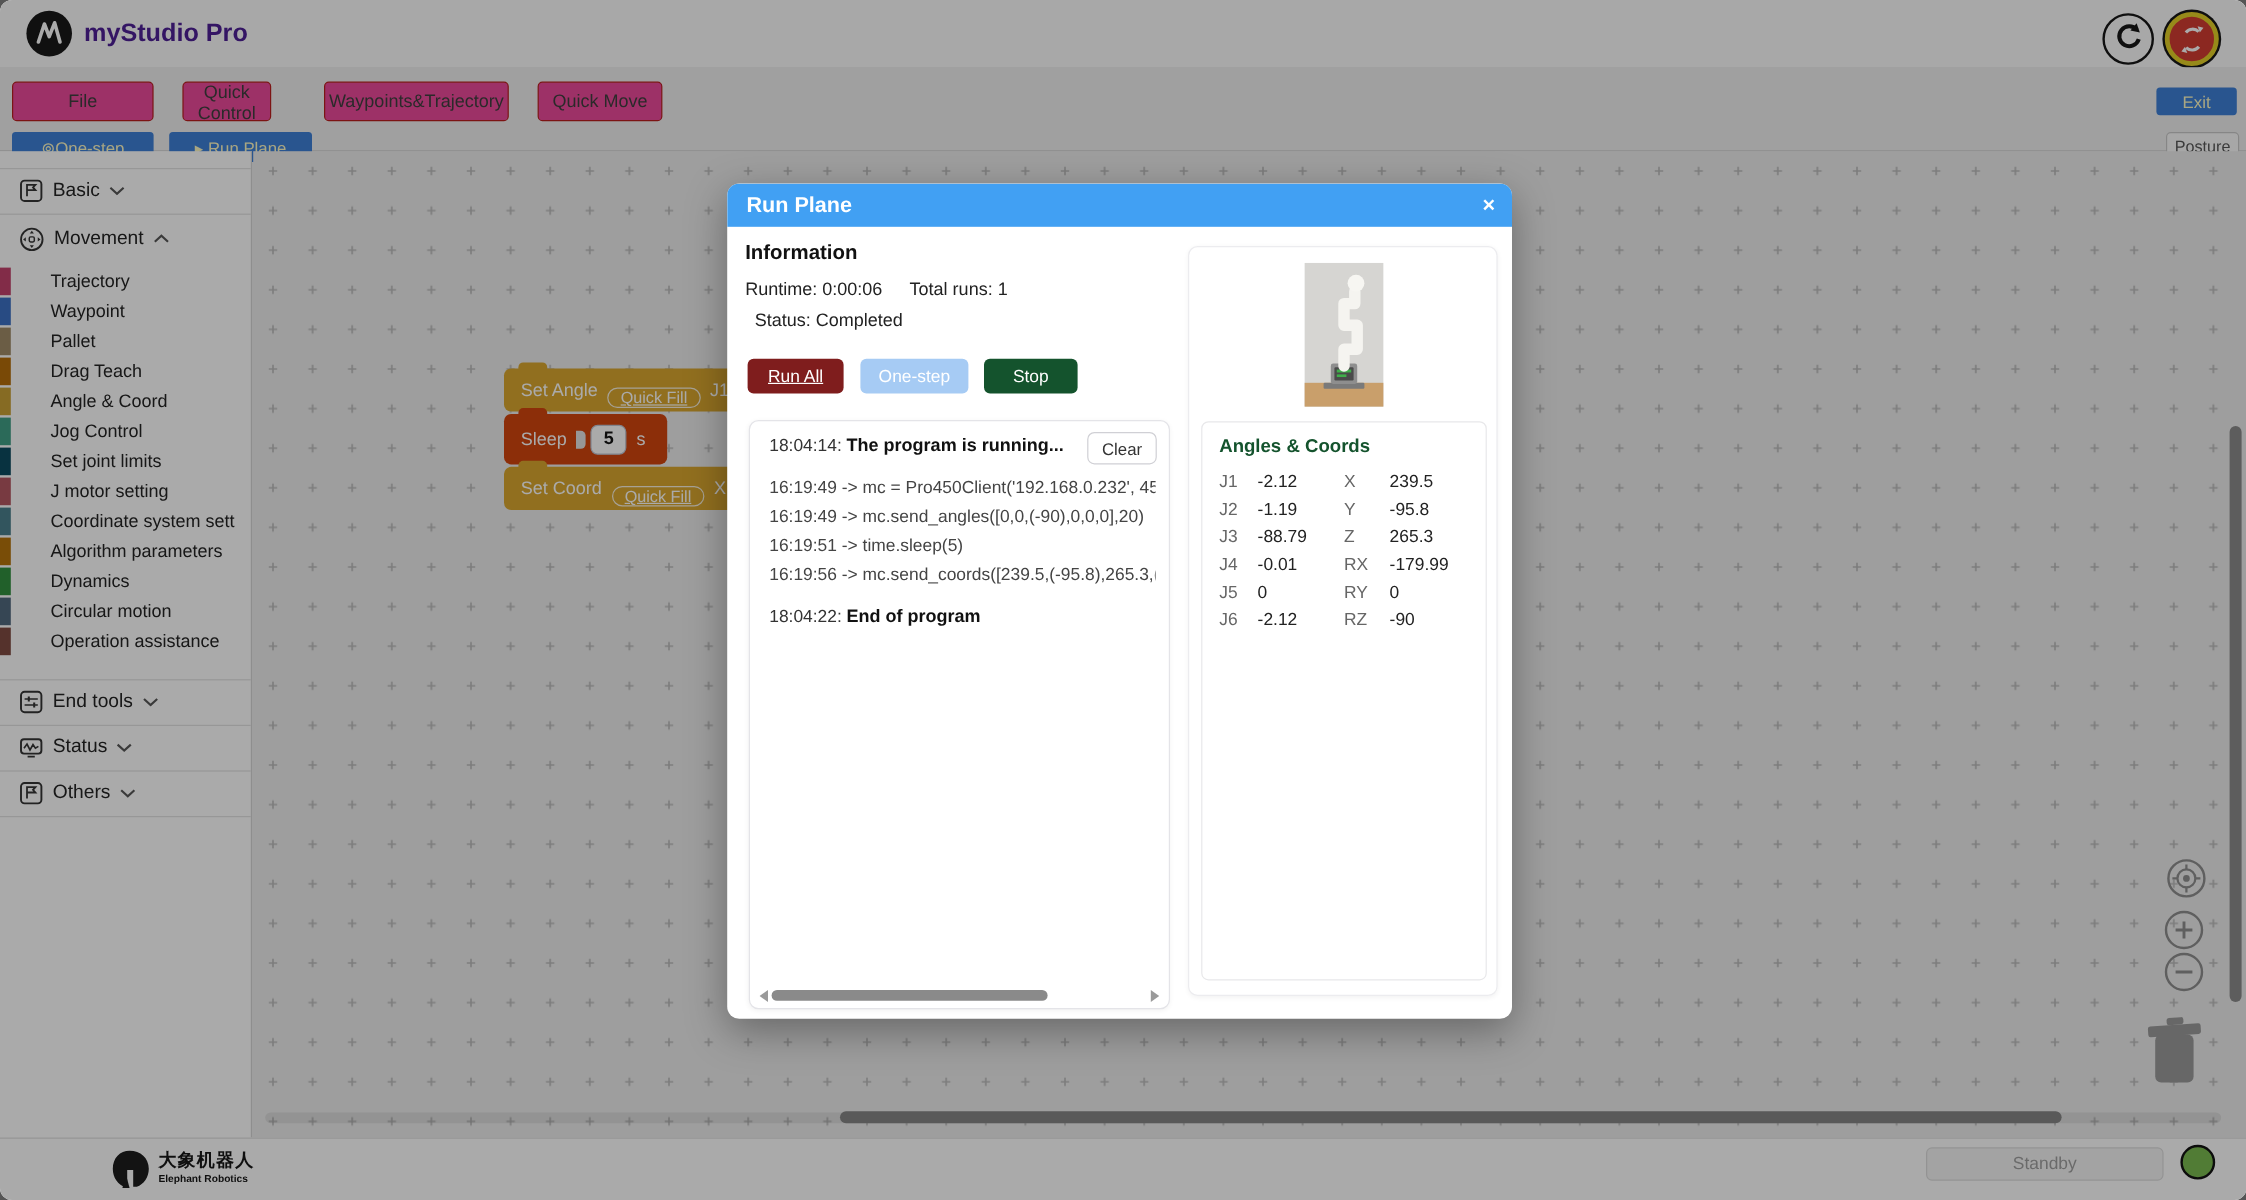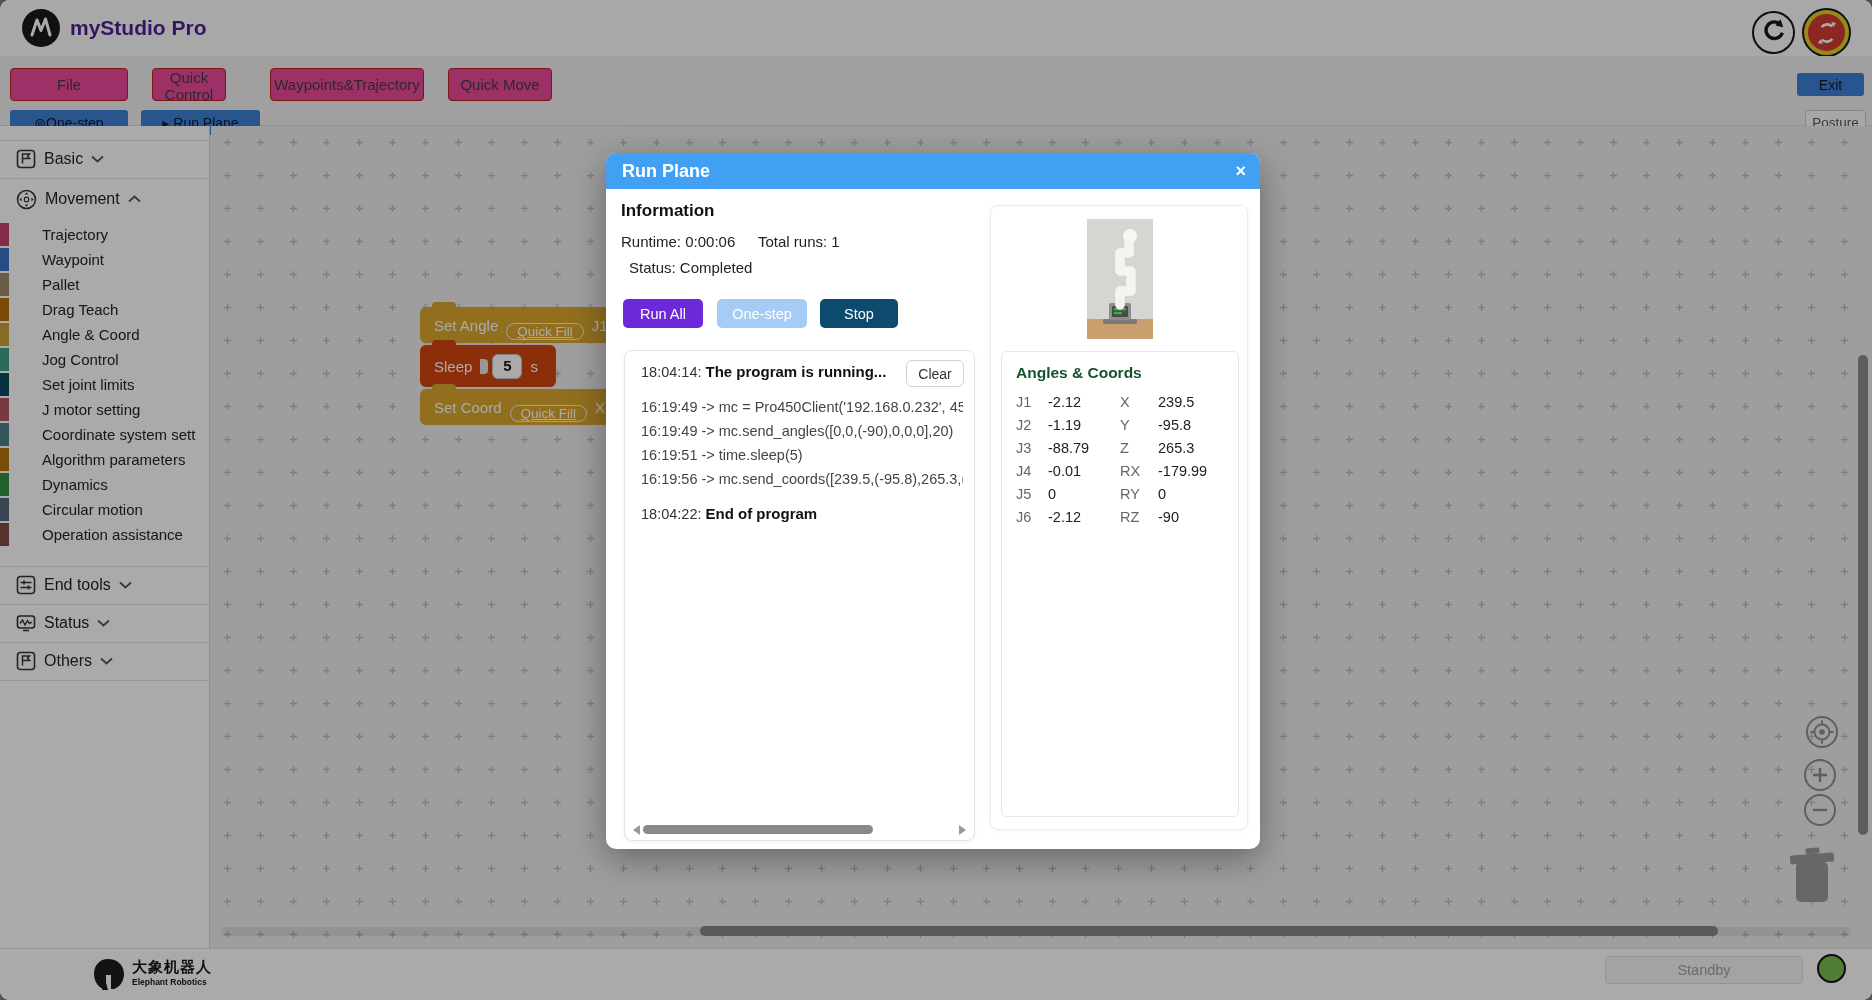--- a/index.html
+++ b/index.html
@@ -11,21 +11,21 @@
   }
   
   .titlebar { position:absolute; left:0; top:0; width:100%; height:56px; background:#fcfcfc; }
   .logo-circle { position:absolute; left:22px; top:9px; width:38px; height:38px; border-radius:50%; background:#161616; }
   .app-title { position:absolute; left:70px; top:0; height:56px; line-height:56px; font-size:21px; font-weight:bold; color:#4c1d95; white-space:nowrap; }
   .undo-btn { position:absolute; left:1752px; top:11px; width:43px; height:43px; border-radius:50%; border:2.5px solid #141414; background:transparent; }
   .estop-btn { position:absolute; left:1804px; top:10px; width:45px; height:45px; border-radius:50%; background:#d23b2f; border:4px solid #e3cf25; box-shadow:0 0 0 2px #141414; display:flex; align-items:center; justify-content:center; }
   
   .toolbar { position:absolute; left:0; top:56px; width:100%; height:70px; background:#f0f0f0; border-bottom:1px solid #dadada; }
   .menu-btn { position:absolute; height:33px; top:12px; background:#ec4899; border:1px solid #b91c1c; border-radius:4px; font-size:15px; color:#3d3d3d; text-align:center; font-family:inherit; }
-  .blue-btn { background:#3c7ed6; color:#0f172a; border:none; border-radius:3px; font-size:14px; font-family:inherit; position:absolute; }
+  .blue-btn { background:#3c7ed6; color:#fef9c3; border:none; border-radius:3px; font-size:14px; font-family:inherit; position:absolute; }
   .posture-btn { position:absolute; left:1805px; top:54px; width:61px; height:24px; background:#fbfbfb; border:1px solid #c9c9c9; border-radius:4px; font-size:13.5px; color:#555; }
   
   .sidebar { position:absolute; left:0; top:126px; width:210px; height:822px; background:#ffffff; border-right:1px solid #d5d5d5; }
   .side-divider { position:absolute; left:0; width:100%; height:1px; background:#e2e2e2; }
   .side-header { position:absolute; left:0; width:100%; height:34px; display:flex; align-items:center; padding-left:16px; gap:8px; }
   .side-header .lbl { font-size:16px; color:#222; }
   .side-item { position:absolute; left:0; width:100%; height:25px; line-height:25px; padding-left:42px; font-size:15px; color:#222; white-space:nowrap; overflow:hidden; }
   .side-bar-color { position:absolute; left:0; top:1px; width:9px; height:23px; }
   
   .canvas { position:absolute; left:211px; top:126px; width:1661px; height:822px; background:#ededed; overflow:hidden; }
@@ -304,23 +304,23 @@
     <div class="modal-header">
       <span>Run Plane</span>
       <button class="modal-close">×</button>
     </div>
 
     <div class="info-title">Information</div>
     <div class="info-line" style="left:15px;top:80px;">Runtime: 0:00:06</div>
     <div class="info-line" style="left:152px;top:80px;">Total runs: 1</div>
     <div class="info-line" style="left:11px;top:106px;margin-left:12px;">Status: Completed</div>
 
-    <button class="mbtn" style="left: 17px; width: 80px; background-color: #6d28d9;">Run All</button>
+    <button class="mbtn" style="left: 17px; width: 80px; background-color: #7f1d1d; text-decoration: underline;">Run All</button>
     <button class="mbtn" style="left: 111px; width: 90px; background-color: rgb(166, 203, 244);">One-step</button>
-    <button class="mbtn" style="left: 214px; width: 78px; background-color: #0c4a6e;">Stop</button>
+    <button class="mbtn" style="left: 214px; width: 78px; background-color: #14532d;">Stop</button>
 
     <div class="log-panel">
       <div class="log-line" style="top:12px;width:300px;">
         <span style="color:#333;">18:04:14:</span>
         <span style="font-weight:bold;color:#111;font-size:15px;">The program is running...</span>
       </div>
       <button class="clear-btn">Clear</button>
 
       <div class="log-line" style="top:48px;">16:19:49 -&gt; mc = Pro450Client('192.168.0.232', 450</div>
       <div class="log-line" style="top:72px;">16:19:49 -&gt; mc.send_angles([0,0,(-90),0,0,0],20)</div>

